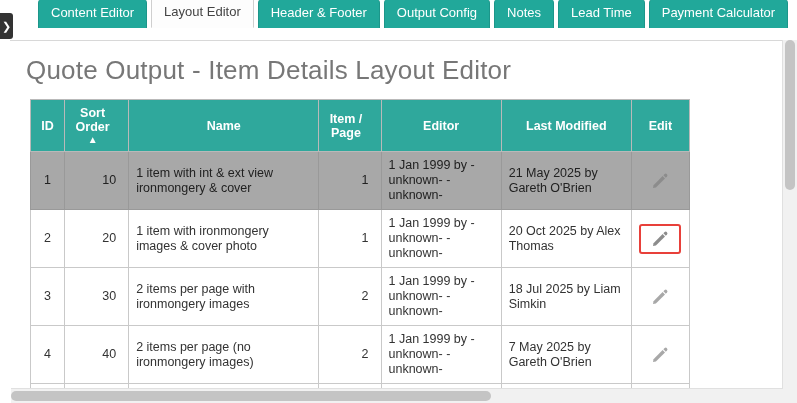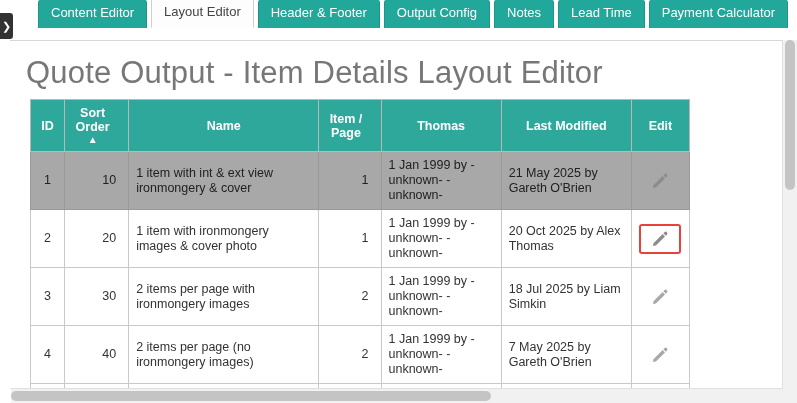--- a/index.html
+++ b/index.html
@@ -59,21 +59,21 @@
     top: 40px;
     left: 10px;
     right: 0;
     bottom: 0;
     background: #ffffff;
     border-top: 1px solid #d8d8d8;
     overflow: hidden;
   }
 
   .page-title {
-    font-size: 31px;
+    font-size: 26px;
     color: #777777;
     font-weight: normal;
     margin: 14px 0 0 16px;
     letter-spacing: 0.2px;
   }
 
   
   .left-rail {
     position: absolute;
     top: 40px;
@@ -247,21 +247,21 @@
             <span>Sort Order</span>
             <span class="sort-arrow">▲</span>
           </th>
           <th class="c-name">
             <span>Name</span>
           </th>
           <th class="c-item" style="text-align:center;">
             <span>Item / Page</span>
           </th>
           <th class="c-created">
-            <span>Thomas</span>
+            <span>Editor</span>
           </th>
           <th class="c-mod">
             <span>Last Modified</span>
           </th>
           <th class="c-edit">
             <span>Edit</span>
           </th>
         </tr>
       </thead>
       <tbody>

